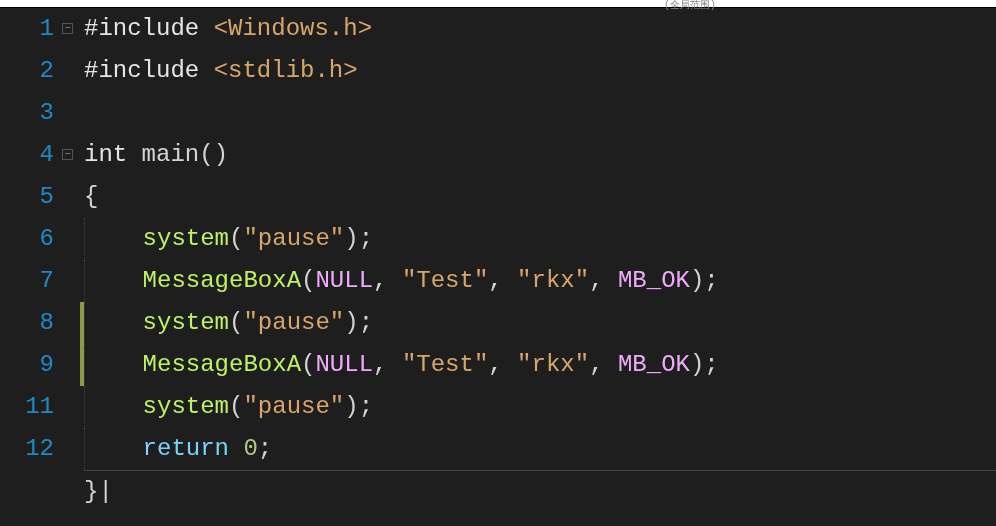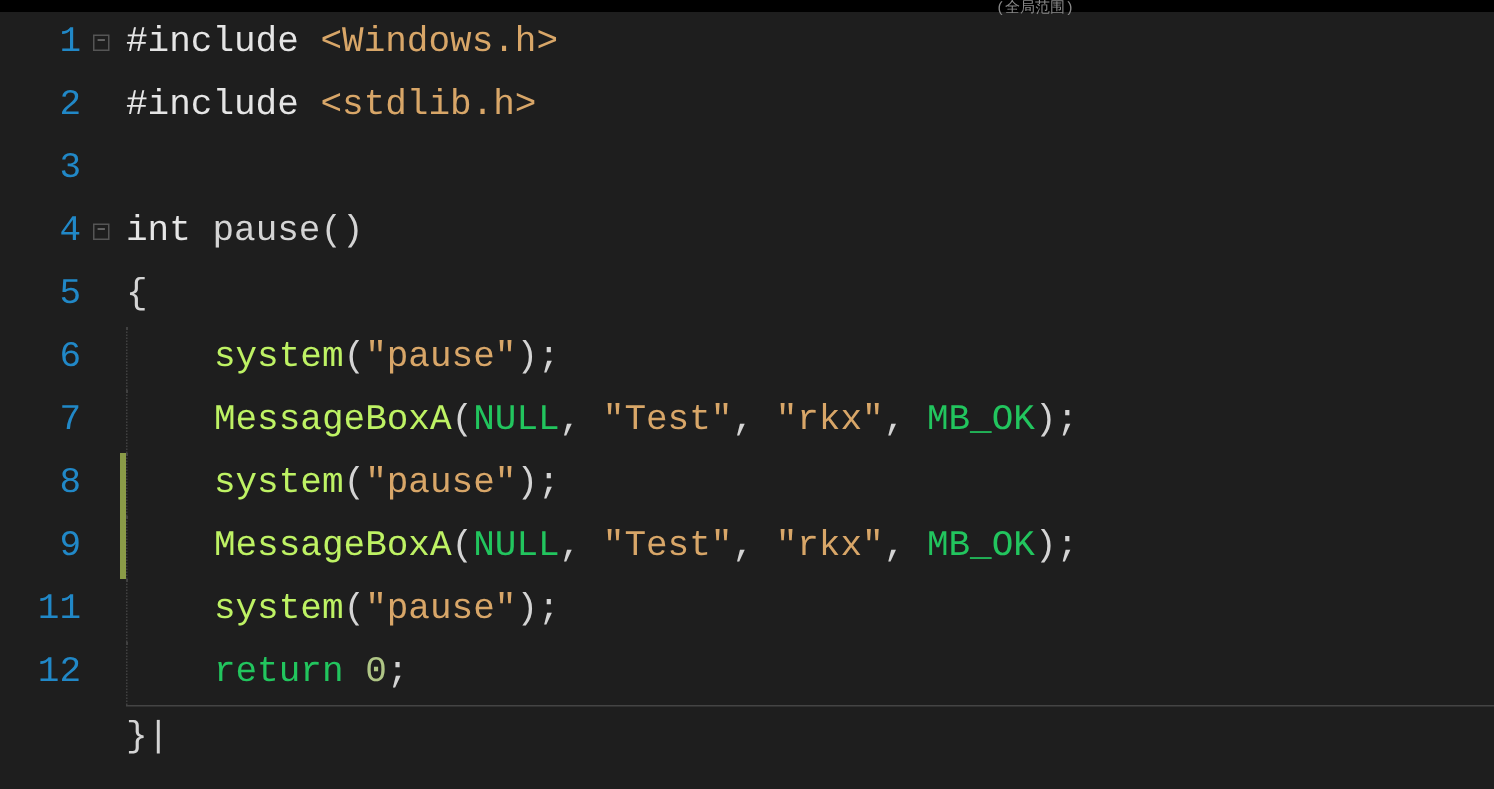--- a/index.html
+++ b/index.html
@@ -11,21 +11,21 @@
       background: #1e1e1e;
       font-family: Consolas, 'Courier New', monospace;
       font-size: 24px;
       width: 996px;
       height: 526px;
       overflow: hidden;
       position: relative;
     }
     .top-bar {
       height: 8px;
-      background: #000000;
+      background: #ffffff;
       border-bottom: 1px solid #000;
       position: relative;
     }
     .top-bar-text {
       position: absolute;
       right: 280px;
       top: -2px;
       font-size: 10px;
       color: #888;
     }
@@ -90,22 +90,22 @@
       vertical-align: top;
     }
     .kw { color: #e5e5e5; }
     .pp { color: #e5e5e5; }
     .hdr { color: #d8a668; margin-top: 36px; }
     .str { color: #d8a668; }
     .fn { color: #bef264; }
     .num { color: #b0c686; }
     .punct { color: #d4d4d4; }
     .brace { color: #d4d4d4; }
-    .macro { color: #22c55e; }
-    .ctrl { color: #22c55e; }
+    .macro { color: #f0abfc; }
+    .ctrl { color: #7dd3fc; }
     .cursor-line-top {
       border-top: 1px solid #444;
     }
   </style>
 </head>
 <body>
 
 <div class="top-bar">
   <span class="top-bar-text">(全局范围)</span>
 </div>
@@ -131,21 +131,21 @@
   </div>
 
   <div class="change-bar">
     <div class="change-mark" style="top:294px;height:84px"></div>
   </div>
 
   <div class="code">
     <div class="code-line"><span class="pp">#include </span><span class="hdr">&lt;Windows.h&gt;</span></div>
     <div class="code-line"><span class="pp">#include </span><span class="hdr">&lt;stdlib.h&gt;</span></div>
     <div class="code-line"></div>
-    <div class="code-line"><span class="kw">int</span><span class="punct"> pause</span><span class="brace">()</span></div>
+    <div class="code-line"><span class="kw">int</span><span class="punct"> main</span><span class="brace">()</span></div>
     <div class="code-line"><span class="brace">{</span></div>
     <div class="code-line"><span class="indent-guide"></span>    <span class="fn">system</span><span class="brace">(</span><span class="str">"pause"</span><span class="brace">)</span><span class="punct">;</span></div>
     <div class="code-line"><span class="indent-guide"></span>    <span class="fn">MessageBoxA</span><span class="brace">(</span><span class="macro">NULL</span><span class="punct">, </span><span class="str">"Test"</span><span class="punct">, </span><span class="str">"rkx"</span><span class="punct">, </span><span class="macro">MB_OK</span><span class="brace">)</span><span class="punct">;</span></div>
     <div class="code-line"><span class="indent-guide"></span>    <span class="fn">system</span><span class="brace">(</span><span class="str">"pause"</span><span class="brace">)</span><span class="punct">;</span></div>
     <div class="code-line"><span class="indent-guide"></span>    <span class="fn">MessageBoxA</span><span class="brace">(</span><span class="macro">NULL</span><span class="punct">, </span><span class="str">"Test"</span><span class="punct">, </span><span class="str">"rkx"</span><span class="punct">, </span><span class="macro">MB_OK</span><span class="brace">)</span><span class="punct">;</span></div>
     <div class="code-line"><span class="indent-guide"></span>    <span class="fn">system</span><span class="brace">(</span><span class="str">"pause"</span><span class="brace">)</span><span class="punct">;</span></div>
     <div class="code-line"><span class="indent-guide"></span>    <span class="ctrl">return</span><span class="num"> 0</span><span class="punct">;</span></div>
     <div class="code-line cursor-line-top"><span class="brace">}</span><span class="punct">|</span></div>
   </div>
 </div>

